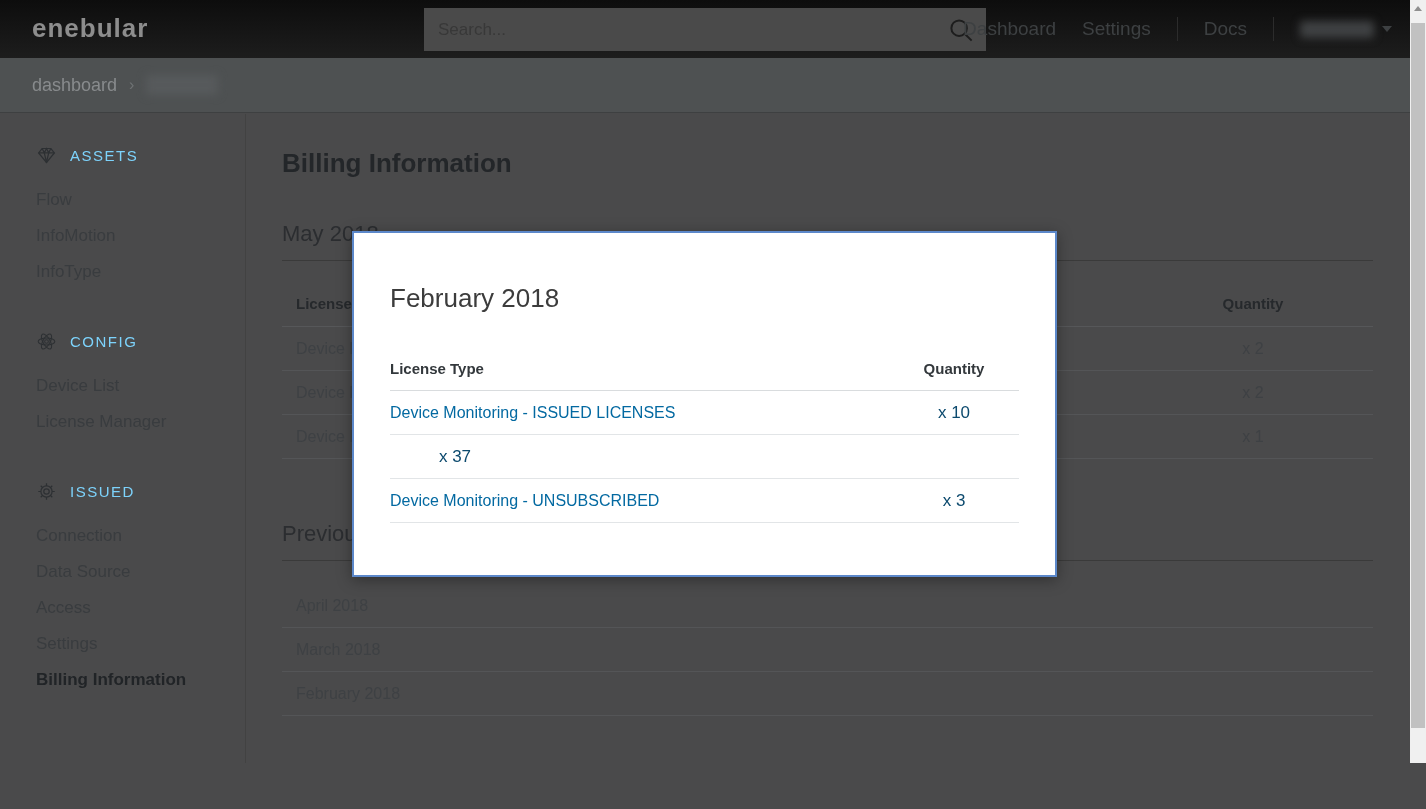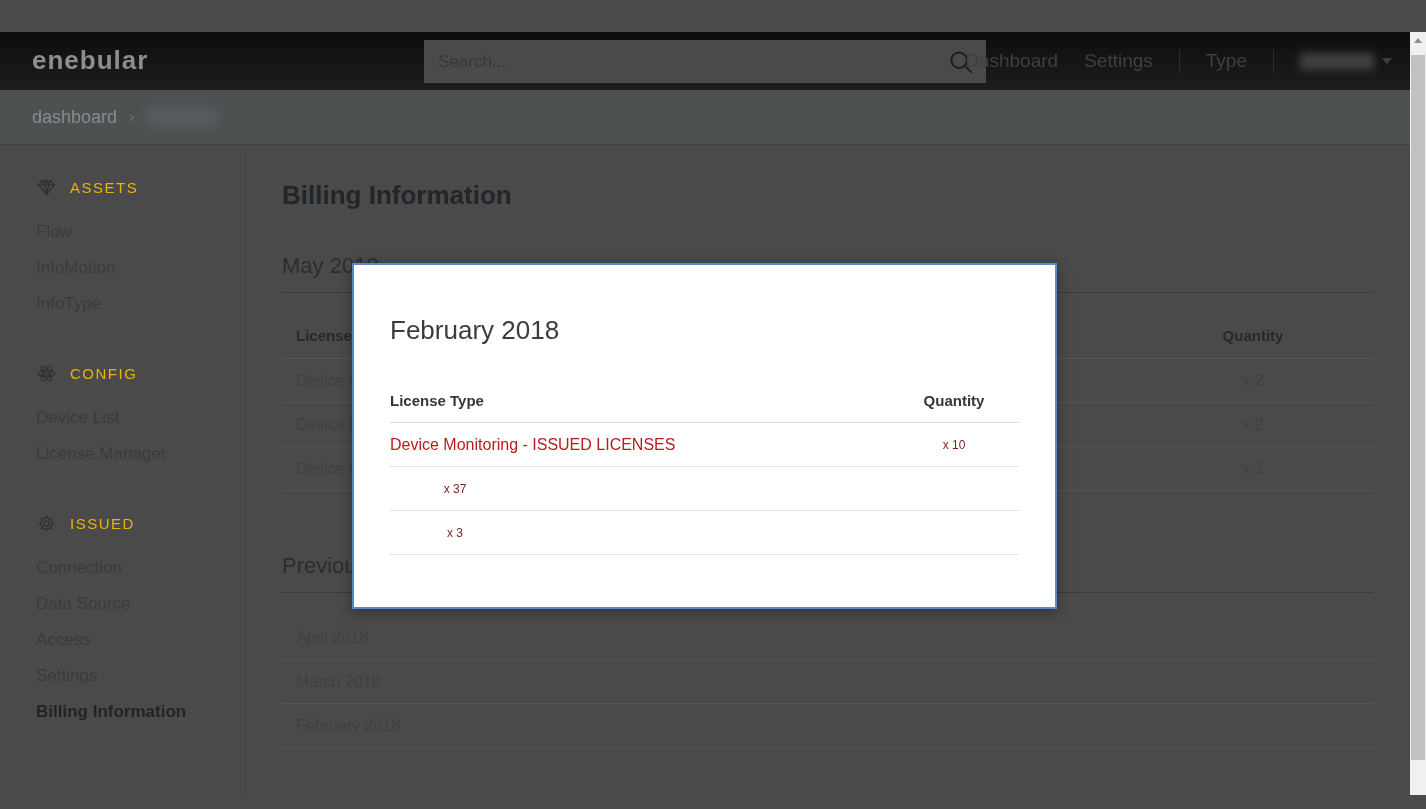--- a/index.html
+++ b/index.html
@@ -1,18 +1,18 @@
 <!DOCTYPE html>
 <html><head>
 <meta charset="utf-8">
 <style>
   * { margin:0; padding:0; box-sizing:border-box; }
   html,body { width:1426px; height:809px; overflow:hidden; background:#4a4a4b;
     font-family:"Liberation Sans", sans-serif; }
-  #page { position:relative; width:1426px; height:763px; overflow:hidden; background:#4a4a4b;margin-top:32px; }
+  #page { position:relative; width:1426px; height:763px; overflow:hidden; background:#4a4a4b; }
 
   
   .topbar { position:absolute; left:0; top:0; width:1426px; height:58px;
     background:linear-gradient(#0d0d0d,#1d1d1d); z-index:5; }
   .logo { position:absolute; left:32px; top:13px; font-size:26px; font-weight:700;
     letter-spacing:1px; color:#8d8d8d; cursor:pointer; }
   .searchbox { position:absolute; left:424px; top:8px; width:562px; height:43px;
     background:#4a4a4a; display:flex; align-items:center; }
   .searchbox input { flex:1; background:transparent; border:none; outline:none;
     padding:0 14px; font-size:17px; color:#353535; font-family:inherit; }
@@ -35,21 +35,21 @@
   .crumbsep { font-size:16px; color:#6f7274; }
   .crumb-blob { width:72px; height:20px; background:#575a5c; }
 
   
   .sidebar { position:absolute; left:0; top:114px; width:246px; height:695px;
     border-right:1px solid #424242; }
   .side-section { margin-top:36px; }
   .side-section:first-child { margin-top:26px; }
   .side-header { display:flex; align-items:center; gap:13px; padding-left:36px;
     height:30px; color:#2d3033; }
-  .side-header .hlabel { font-size:15px; letter-spacing:1.5px; color:#eab308; }
+  .side-header .hlabel { font-size:15px; letter-spacing:1.5px; color:#7dd3fc; }
   .side-ic { width:21px; height:21px; flex:0 0 auto; }
   .side-items { margin-top:12px; }
   .side-item { height:36px; line-height:36px; padding-left:36px; font-size:17px;
     color:#393c3f; cursor:pointer; }
   .side-item.active { font-weight:700; color:#212427; }
 
   
   .content { position:absolute; left:247px; top:114px; width:1163px; height:695px;
     padding:0 37px 0 35px; }
   .page-title { margin-top:34px; font-size:26px; font-weight:600; color:#232629; }
@@ -69,23 +69,23 @@
     font-size:16px; color:#3e4144; padding-left:14px; cursor:pointer; }
 
   
   .modal { position:absolute; left:352px; top:231px; width:705px; height:346px;
     background:#ffffff; border:2px solid #5c88ca; z-index:10;
     box-shadow:0 3px 14px rgba(0,0,0,0.35); padding:0 36px; }
   .modal-title { margin-top:50px; font-size:26px; font-weight:400; color:#3c3c3c; line-height:30px; }
   .mtable { margin-top:34px; }
   .mt-row { display:flex; align-items:center; height:44px; border-bottom:1px solid #e2e5e7; }
   .mt-row.mt-head { border-bottom:1px solid #d9dcde; }
-  .mt-license { flex:1; font-size:16px; color:#b91c1c; }
+  .mt-license { flex:1; font-size:16px; color:#0369a1; }
   .mt-head .mt-license { font-size:15px; font-weight:700; color:#33383c; }
-  .mt-qty { width:130px; text-align:center; font-size:12px; color:#7f1d1d; }
+  .mt-qty { width:130px; text-align:center; font-size:17px; color:#0c4a6e; }
   .mt-head .mt-qty { font-size:15px; font-weight:700; color:#33383c; }
 
   
   .scroll { position:absolute; right:0; top:0; width:16px; height:809px; background:#f0f0f0; z-index:20; }
   .scroll-btn { position:absolute; left:0; width:16px; height:17px; background:#f0f0f0;
     display:flex; align-items:center; justify-content:center; cursor:pointer; }
   .scroll-btn.up { top:0; } .scroll-btn.down { bottom:0; }
   .tri-up { width:0; height:0; border-left:4px solid transparent; border-right:4px solid transparent;
     border-bottom:5px solid #8f8f8f; }
   .tri-down { width:0; height:0; border-left:4px solid transparent; border-right:4px solid transparent;
@@ -104,21 +104,21 @@
       <input type="text" placeholder="Search..." style="">
       <svg class="search-ic" viewBox="0 0 24 24" fill="none" stroke="currentColor" stroke-width="1.6">
         <circle cx="10.5" cy="10.5" r="6.2"></circle>
           <path d="M15.2 15.2 L20.5 20.5"></path>
       </svg>
     </div>
     <div class="topnav">
       <span class="navlink">Dashboard</span>
       <span class="navlink">Settings</span>
       <span class="navsep"></span>
-      <span class="navlink">Type</span>
+      <span class="navlink">Docs</span>
       <span class="navsep"></span>
       <span class="usermenu">
         <span class="blur-blob user-blob"></span>
         <span class="caret"></span>
       </span>
     </div>
   </div>
 
   <div class="crumbbar">
     <span class="crumb">dashboard</span>
@@ -223,20 +223,21 @@
         <div class="mt-qty">Quantity</div>
       </div>
       <div class="mt-row">
         <div class="mt-license">Device Monitoring - ISSUED LICENSES</div>
         <div class="mt-qty">x 10</div>
       </div>
       <div class="mt-row">
         <div class="mt-qty">x 37</div>
       </div>
       <div class="mt-row">
+        <div class="mt-license">Device Monitoring - UNSUBSCRIBED</div>
         <div class="mt-qty">x 3</div>
       </div>
     </div>
   </div>
 
   <div class="scroll">
     <div class="scroll-btn up">
         <span class="tri-up"></span>
       </div>
     <div class="scroll-thumb"></div>

